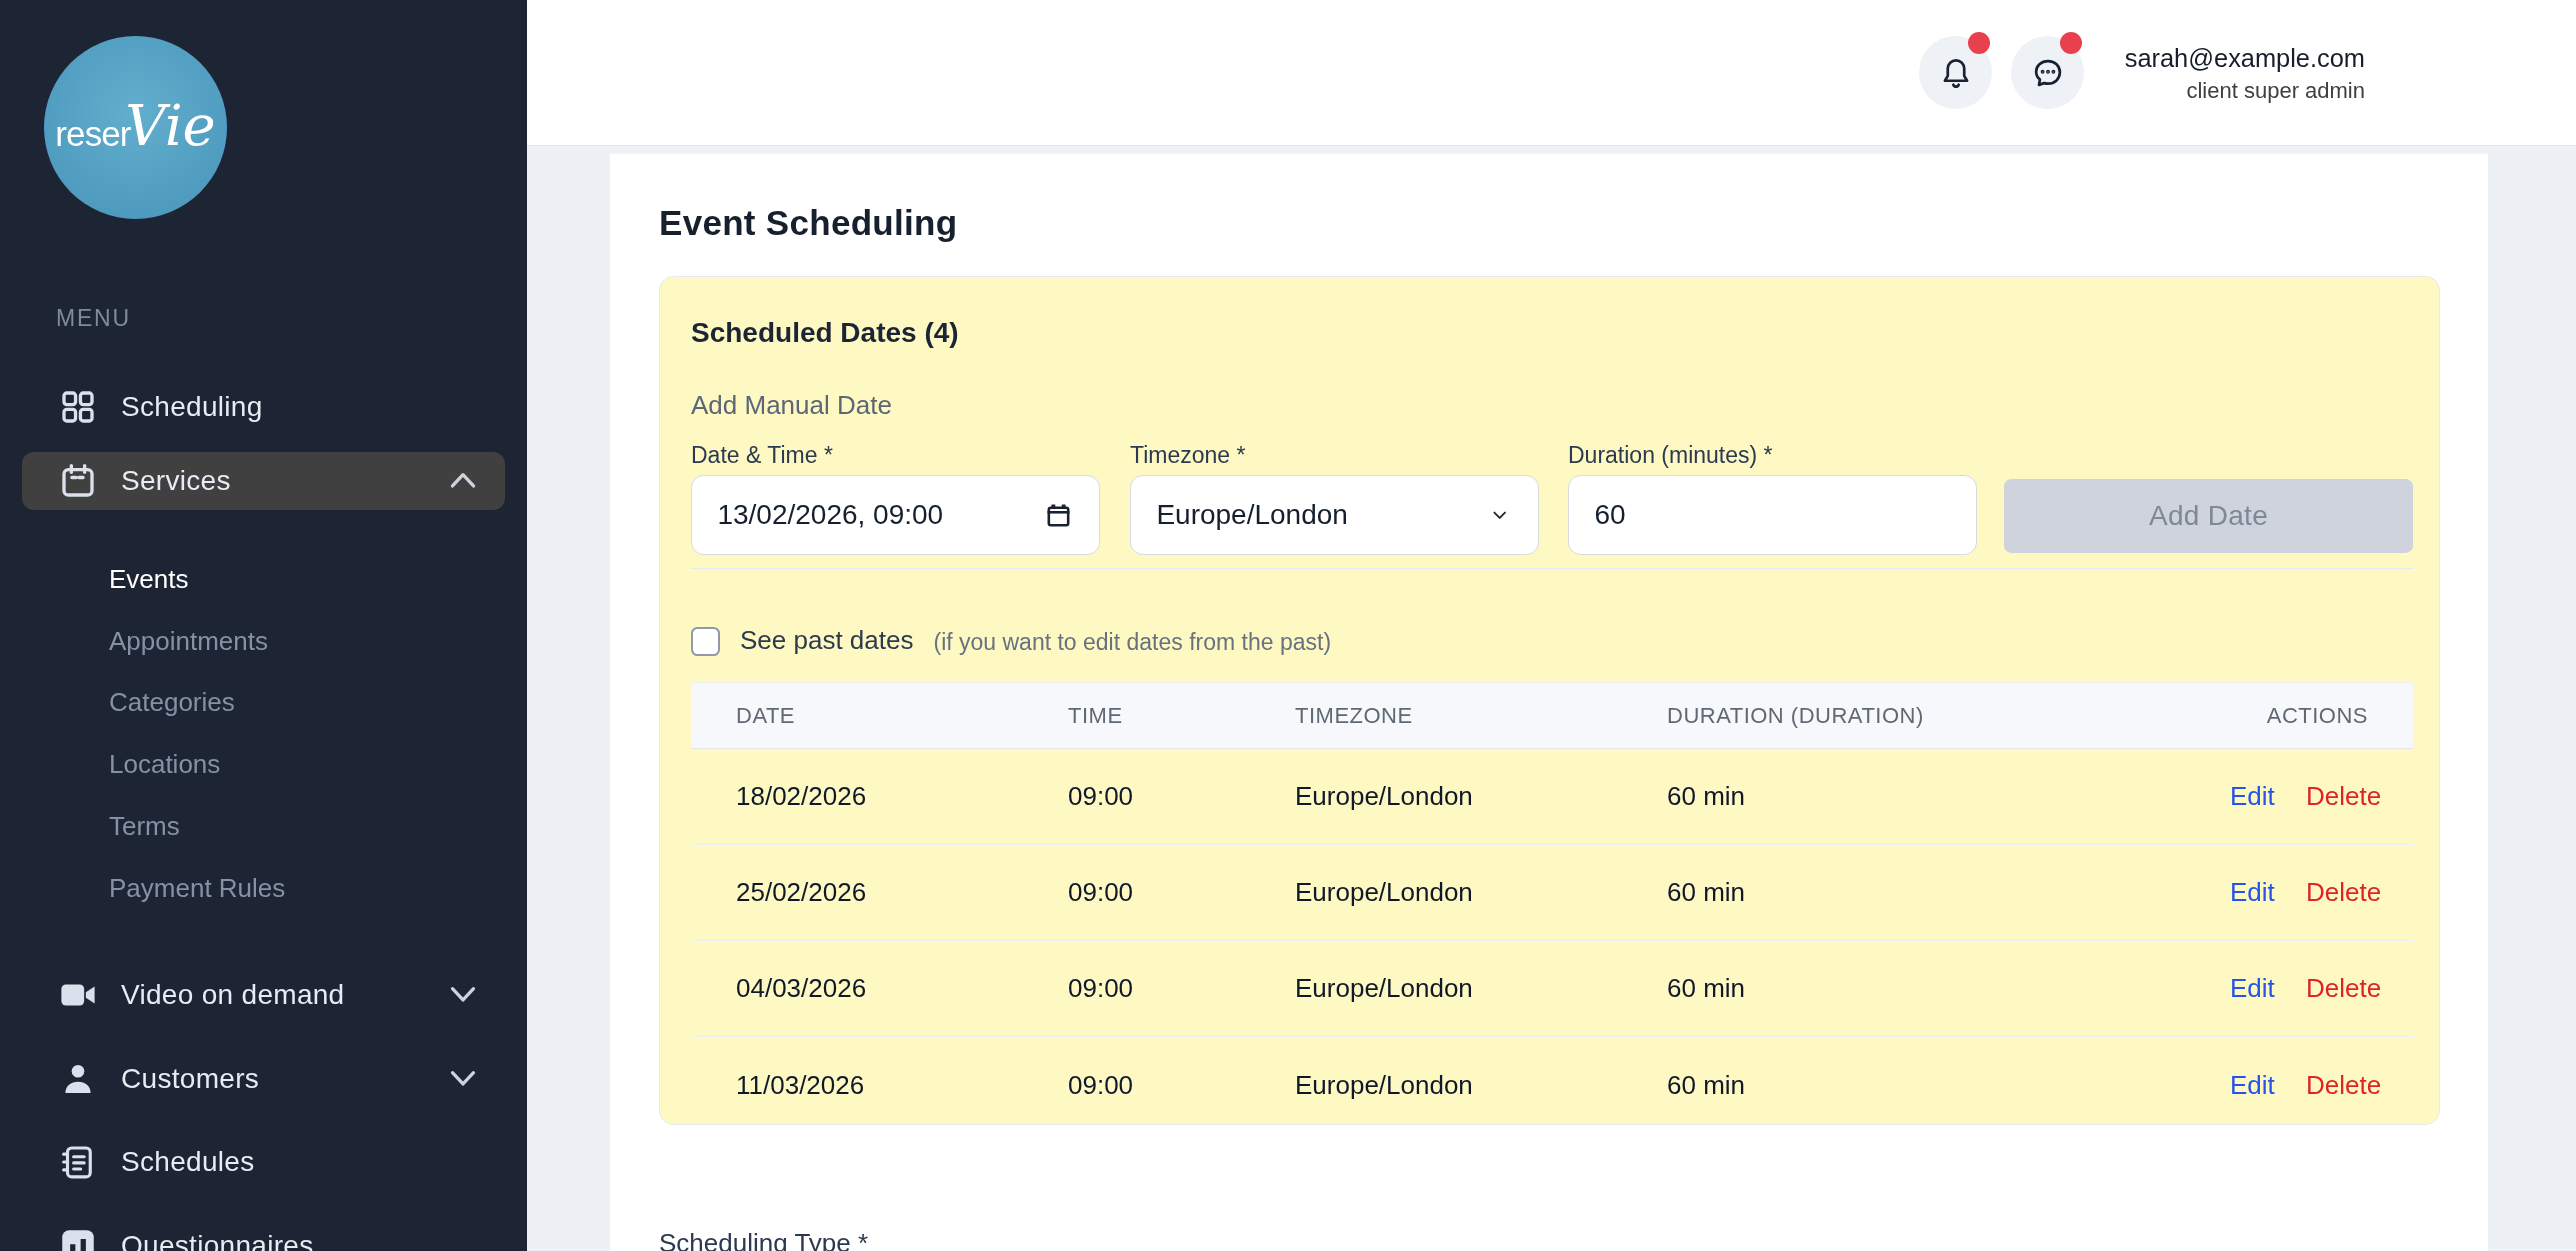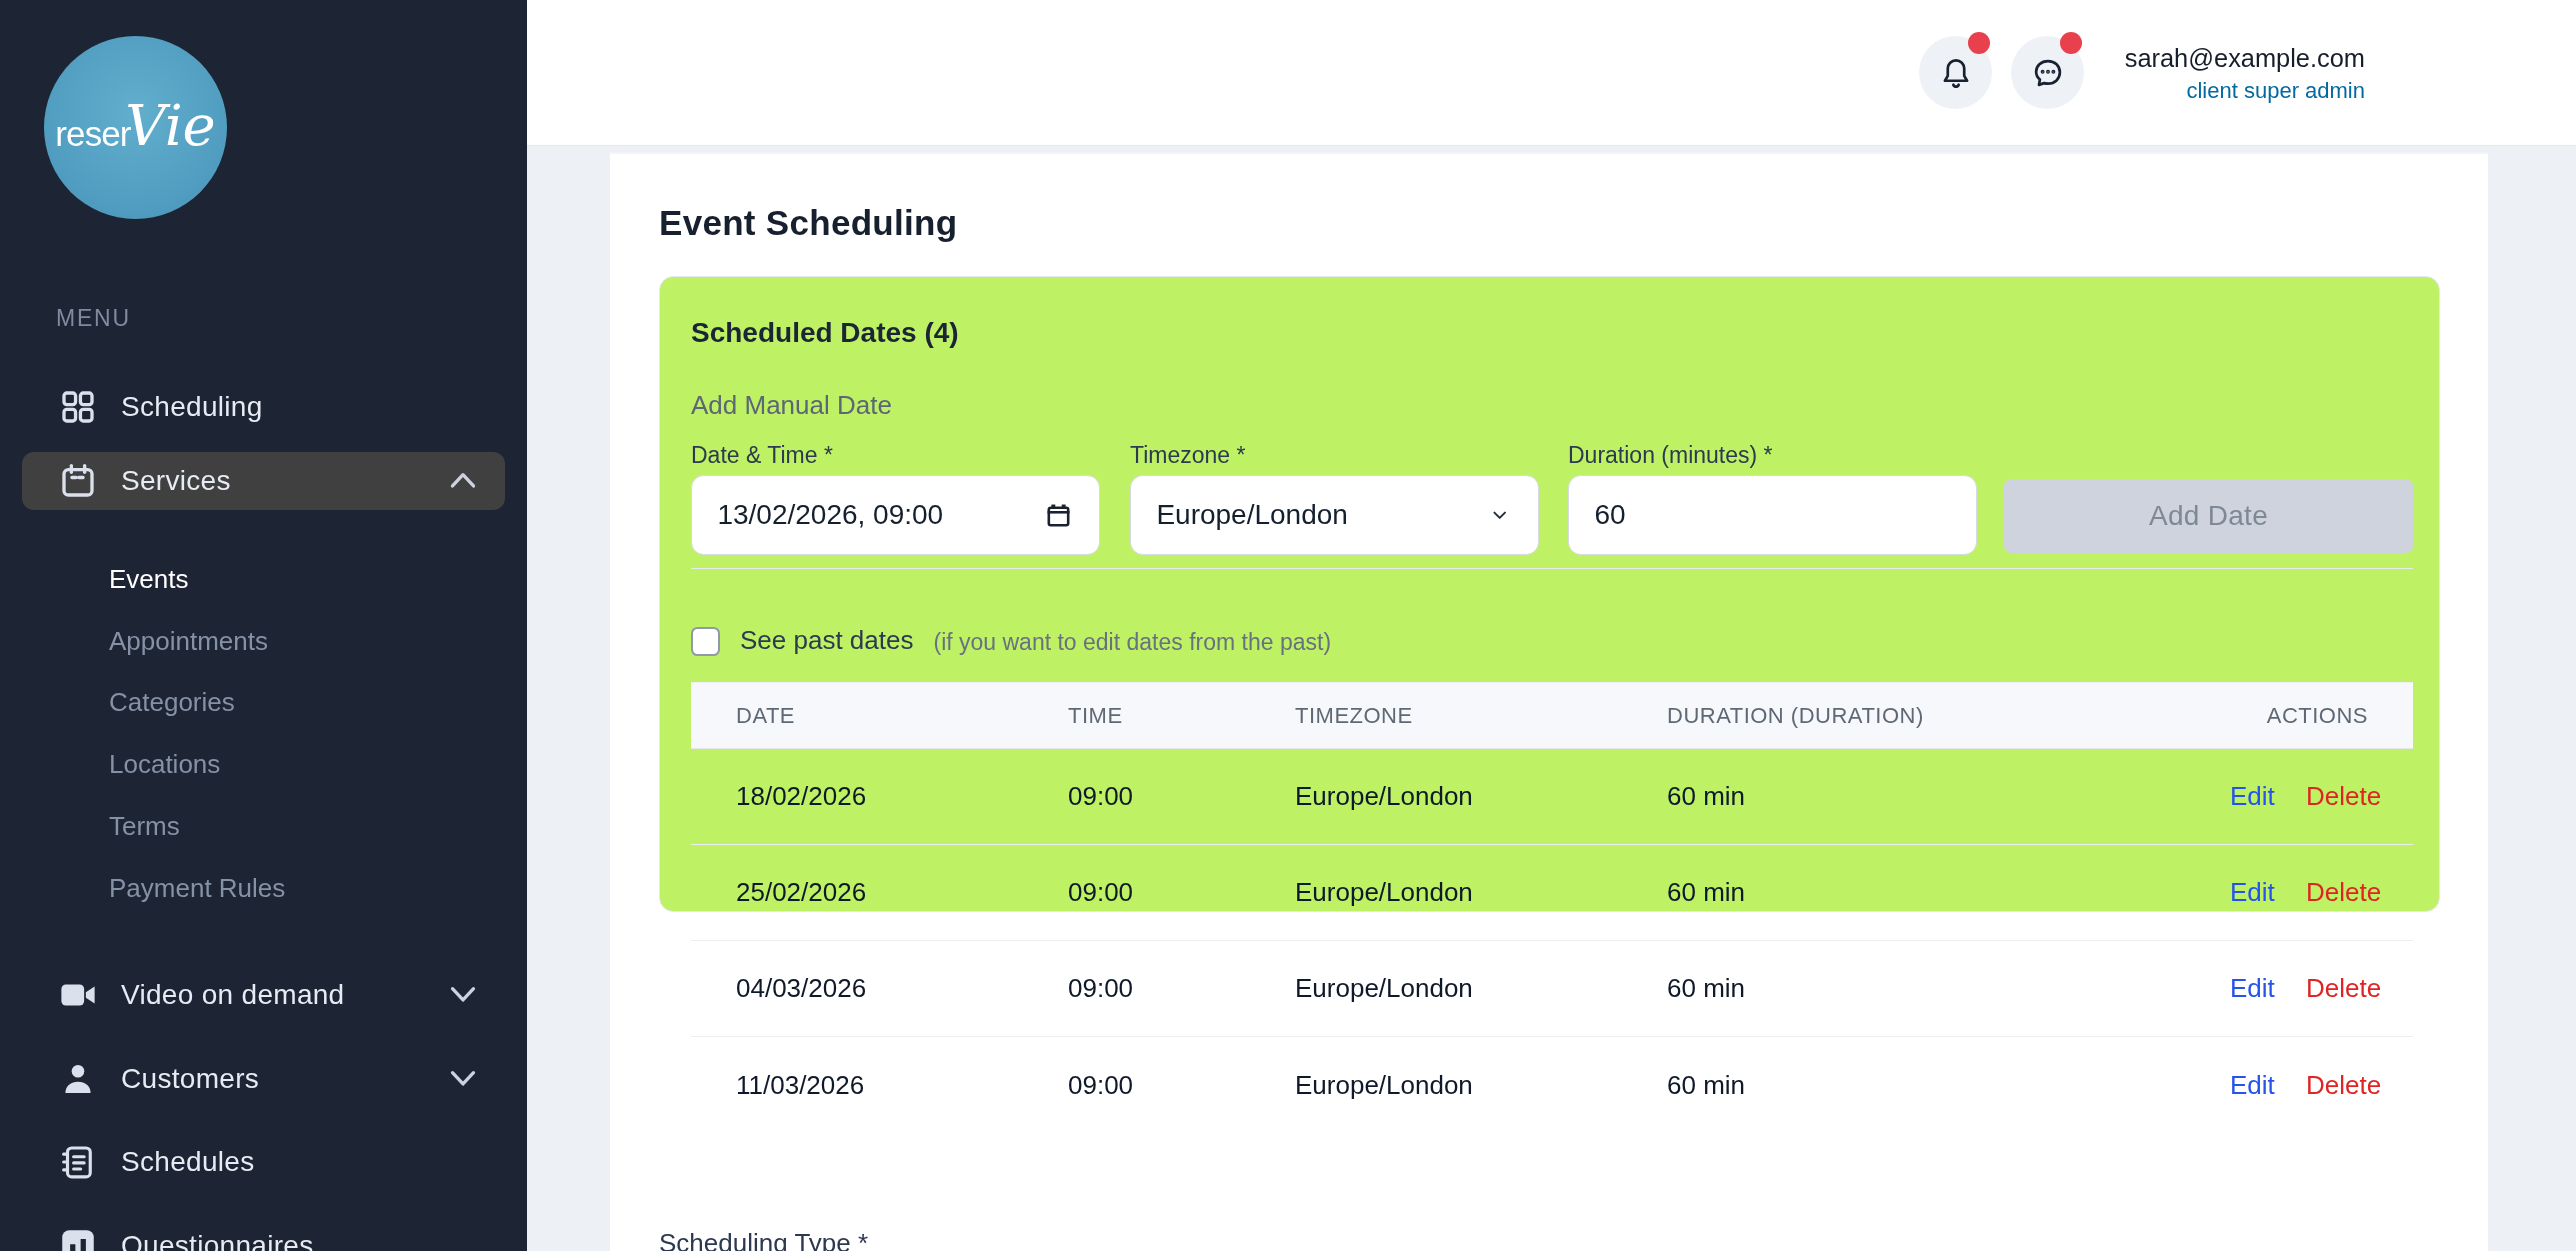--- a/index.html
+++ b/index.html
@@ -10,21 +10,21 @@
   
   .topbar{position:absolute;left:527px;top:0;width:2049px;height:145px;background:#ffffff;
           border-bottom:1.8px solid #e4e7ec;z-index:2;}
   .icon-btn{position:absolute;top:36px;width:73px;height:73px;border-radius:50%;
             background:#eef1f6;display:flex;align-items:center;justify-content:center;cursor:pointer;}
   .icon-btn svg{width:38px;height:38px;}
   .badge-dot{position:absolute;top:-3.6px;right:1.8px;width:22px;height:22px;border-radius:50%;
              background:#e8414d;}
   .user-block{position:absolute;right:211px;top:40px;text-align:right;}
   .user-email{font-size:25.4px;color:#171e2b;line-height:36px;}
-  .user-role{font-size:22px;color:#0369a1;line-height:29px;}
+  .user-role{font-size:22px;color:#404040;line-height:29px;}
 
   
   .sidebar{position:absolute;left:0;top:0;width:527px;height:1252px;background:#1d2534;z-index:5;}
   .logo{position:absolute;left:44px;top:36px;width:183px;height:183px;border-radius:50%;
         background:radial-gradient(circle at 50% 42%, #61aecd 0%, #4f9cc0 70%, #4793b8 100%);
         display:flex;align-items:center;justify-content:center;}
   .logo-reser{color:#fff;font-size:35px;letter-spacing:-0.9px;margin-top:12.7px;}
   .logo-vie{color:#fff;font-size:56px;font-style:italic;font-family:"DejaVu Serif",serif;
             margin-left:-5.4px;margin-top:-3.6px;}
   .menu-label{position:absolute;left:56px;top:305px;font-size:23px;letter-spacing:1.8px;color:#7f8a9e;}
@@ -37,21 +37,21 @@
   .nav-row.active{height:58px;background:#404040;border-radius:12px;}
   .subnav-item{position:absolute;left:109px;height:44px;display:flex;align-items:center;
                font-size:26px;color:#8591a5;cursor:pointer;white-space:nowrap;}
   .subnav-item.current{color:#ffffff;font-weight:500;}
 
   
   .panel{position:absolute;left:610px;top:154px;width:1878px;height:1097px;background:#ffffff;
          box-shadow:0 -1.8px 0 #f2f4f7;}
   .page-title{position:absolute;left:659px;top:180px;font-size:35px;font-weight:bold;
               color:#16202e;letter-spacing:0.3px;}
-  .card{position:absolute;left:659px;top:276px;width:1781px;height:636px;background:#bef264;
+  .card{position:absolute;left:659px;top:276px;width:1781px;height:849px;background:#fef9c3;
         border:1.8px solid #e5e8ed;border-radius:14.5px;box-sizing:border-box;}
   .card-title{position:absolute;left:31px;top:40px;font-size:28px;font-weight:600;color:#1b2536;}
   .card-subtitle{position:absolute;left:31px;top:113px;font-size:26px;color:#5c6675;}
   .fld-label{position:absolute;top:165px;font-size:23px;color:#2c3950;font-weight:500;}
   .inp{position:absolute;top:198px;height:80px;width:409px;background:#fff;
        border:1.8px solid #d6dae2;border-radius:12.7px;box-sizing:border-box;
        display:flex;align-items:center;padding:0 25.4px;font-size:28px;color:#15202e;cursor:text;}
   .inp .trail{margin-left:auto;display:flex;}
   .btn-add{position:absolute;left:1344px;top:202px;width:409px;height:74px;background:#ced3dd;
            border:none;border-radius:7.3px;font-size:28px;color:#7f8996;font-family:inherit;

